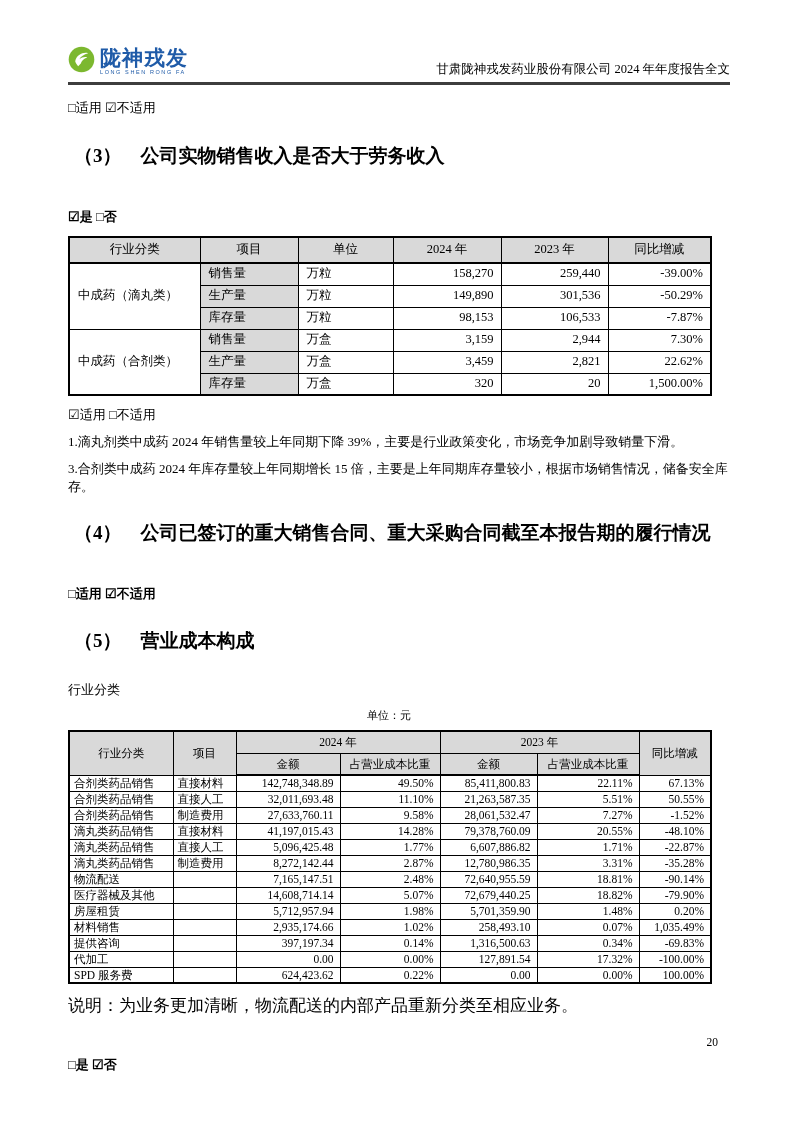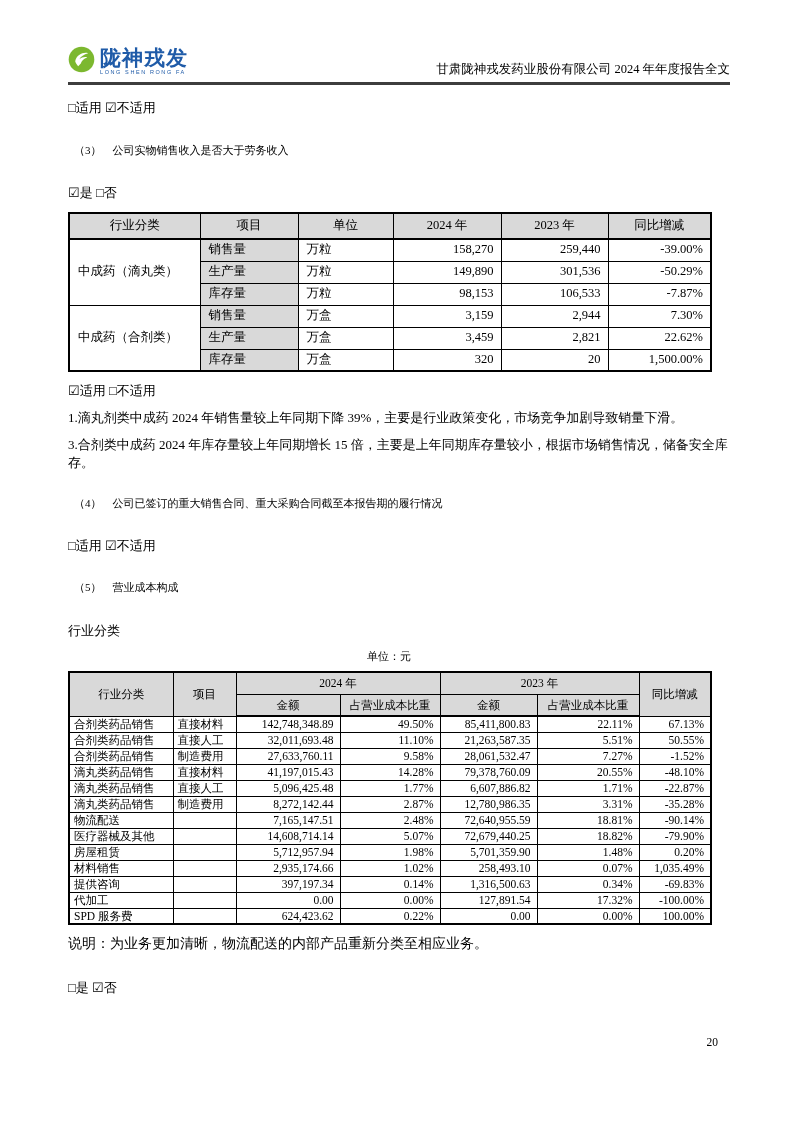--- a/index.html
+++ b/index.html
@@ -21,30 +21,30 @@
   }
   .logo { display: flex; align-items: center; gap: 5px; }
   .logo-text { display: flex; flex-direction: column; line-height: 1; }
   .logo-cn { font-family: "Liberation Sans", sans-serif; font-weight: bold; font-size: 21px; color: #1f5ba8; letter-spacing: 1px; }
   .logo-en { font-family: "Liberation Sans", sans-serif; font-size: 5.5px; color: #1f5ba8; letter-spacing: 1.6px; margin-top: 2px; }
   .doc-title { font-size: 12.5px; line-height: 1; padding-bottom: 2px; }
 
   
   .content { padding: 0 63px 0 68px; }
   .p-check { font-size: 13px; margin: 14px 0 0 0; }
-  .h-sec { font-size: 11px; font-weight: normal; margin: 26px 0 0 0; padding-left: 6px; }
+  .h-sec { font-size: 19px; font-weight: bold; margin: 26px 0 0 0; padding-left: 6px; }
   .p-plain { font-size: 13px; margin: 0; }
   .mt-note { margin-top: 9px; }
   .mt-check { margin-top: 10px; }
   .reason { font-size: 13px; margin: 9px 0 0 0; }
   .subtitle { font-size: 13px; margin: 27px 0 0 0; }
   .table-wrap { width: 642px; }
   .unit-label { font-size: 11px; text-align: center; margin-top: 9px; }
-  .note-line { font-size: 14px; margin: 10px 0 0 0; }
-  .gap-lg { margin-top: 26px; }
+  .note-line { font-size: 17px; margin: 10px 0 0 0; }
+  .gap-lg { margin-top: 39px; font-weight: bold; }
 
   
   table { border-collapse: collapse; table-layout: fixed; }
   .t1 {
     width: 642px; margin-top: 10px;
     font-size: 12.5px;
     border: 2px solid #000;
   }
   .t1 th, .t1 td { border: 1px solid #000; padding: 0 6px; height: 22px; line-height: 1.1; font-weight: normal; overflow: hidden; }
   .t1 thead th { background: #d9d9d9; text-align: center; height: 26px; border-bottom: 2px solid #000; }

